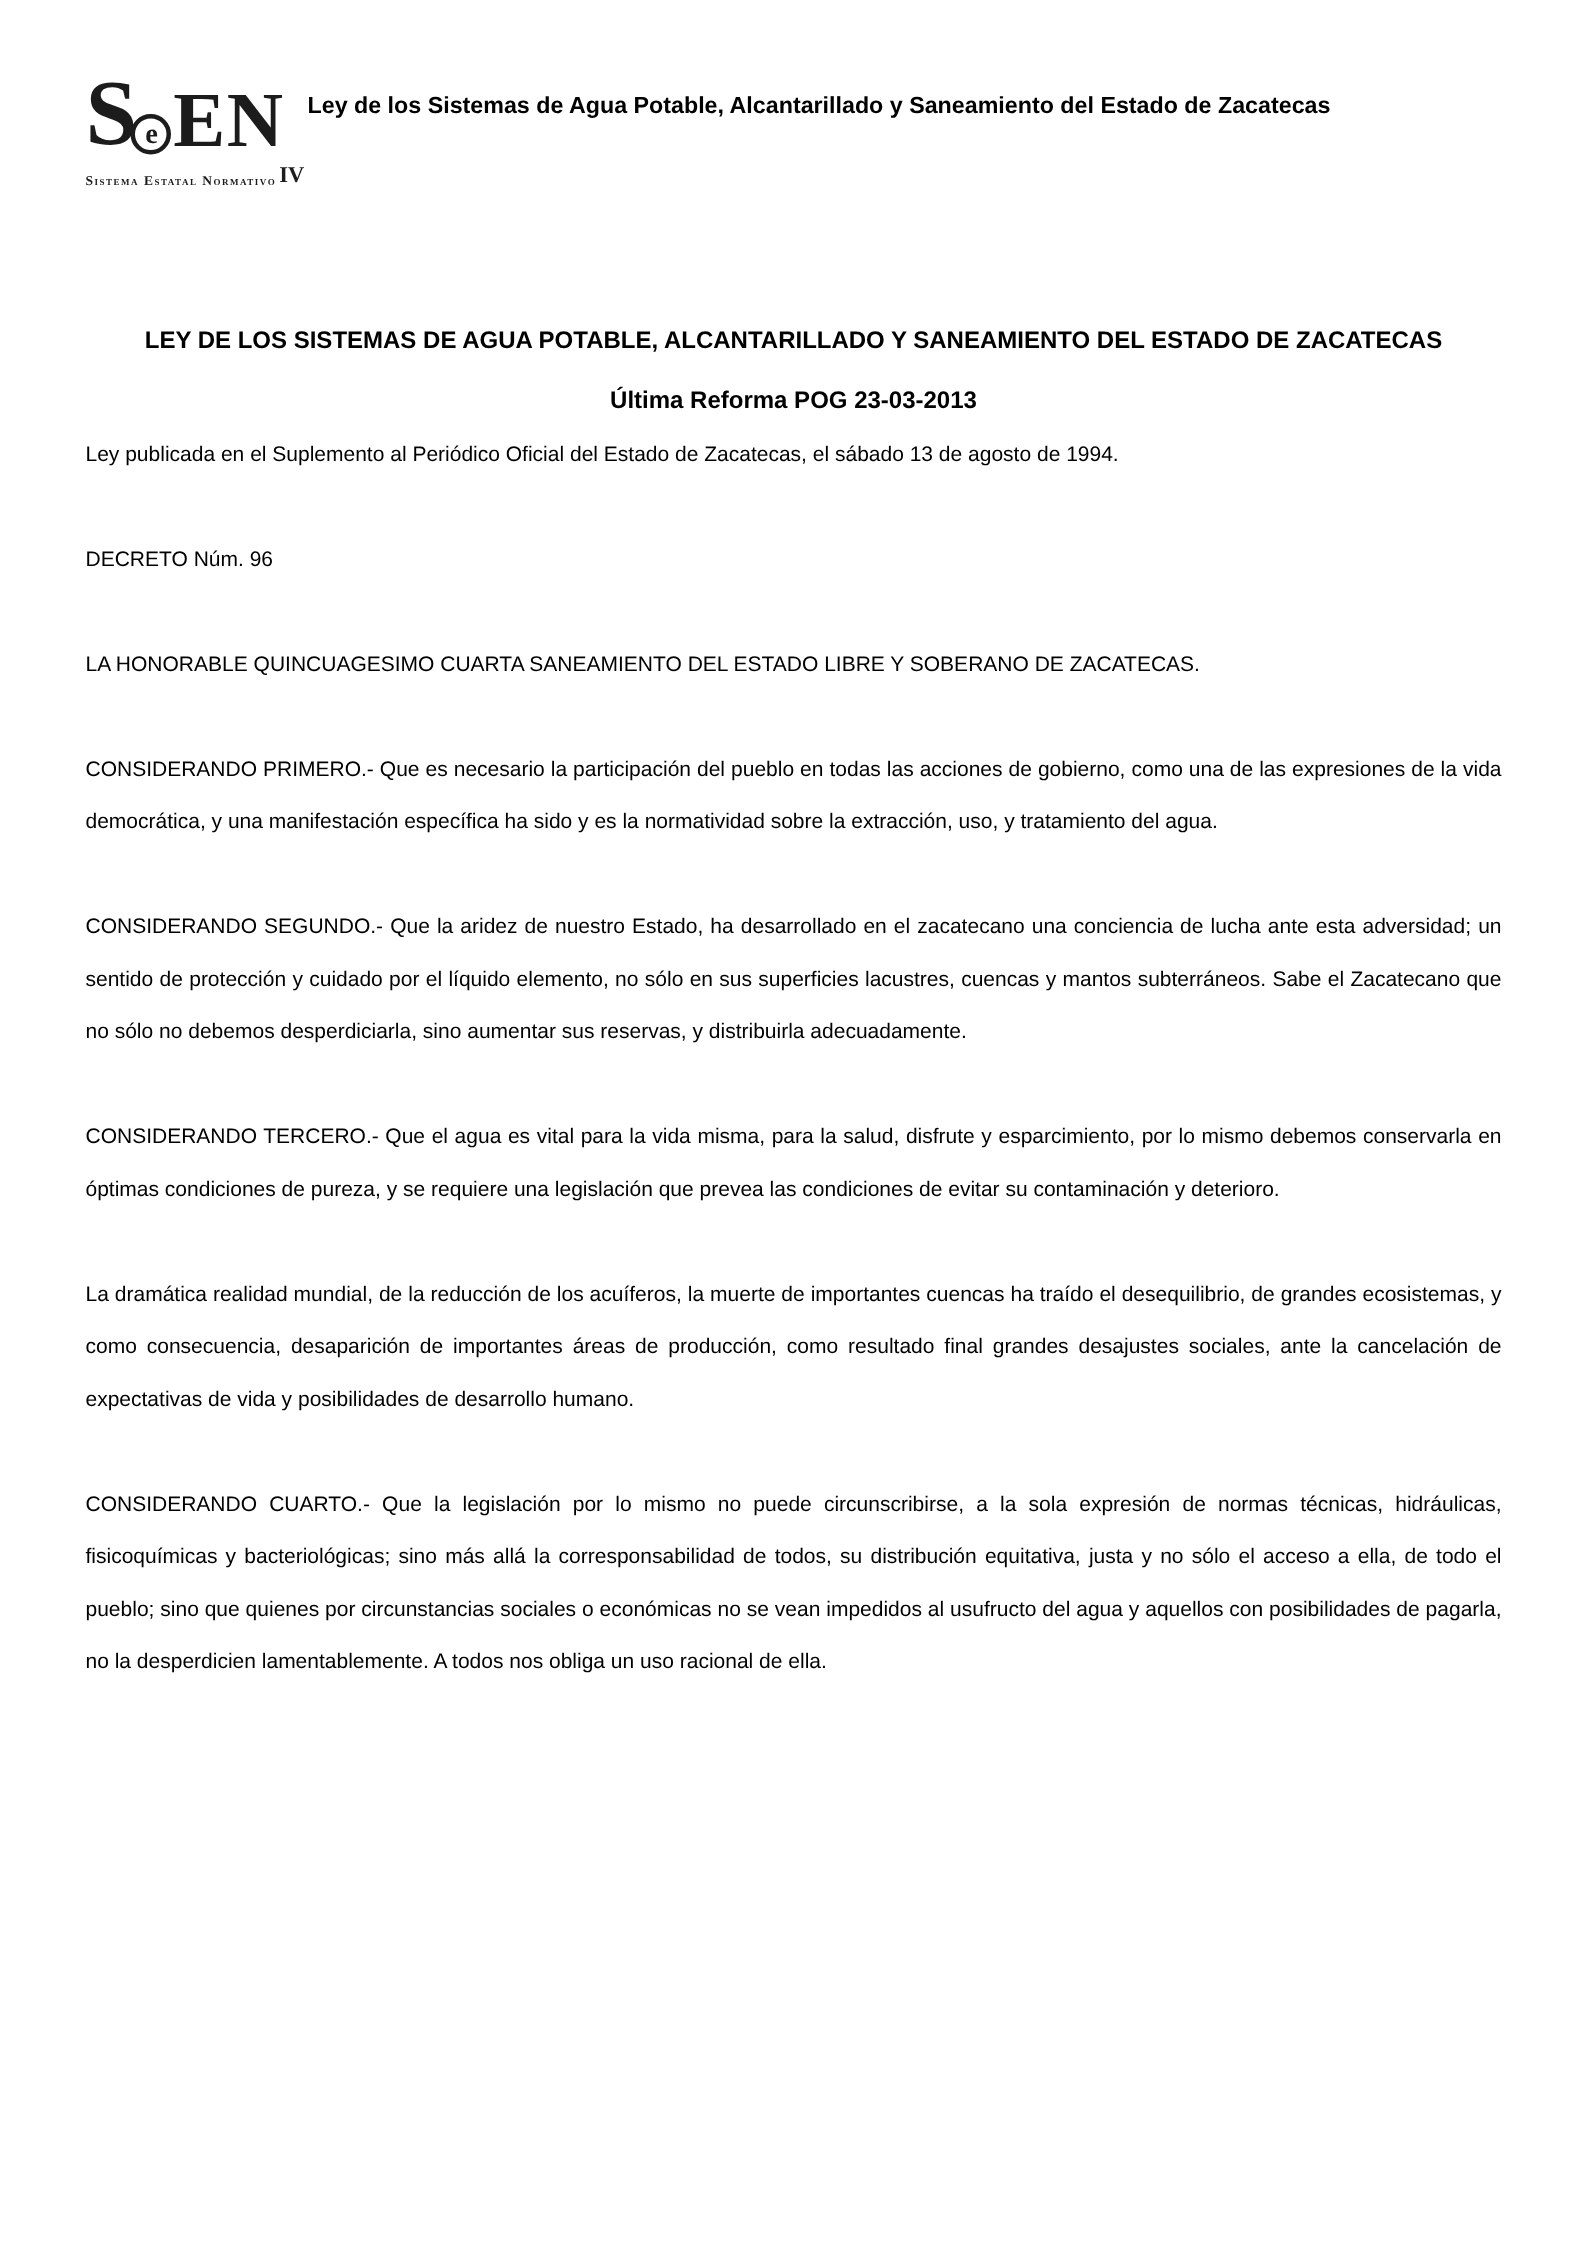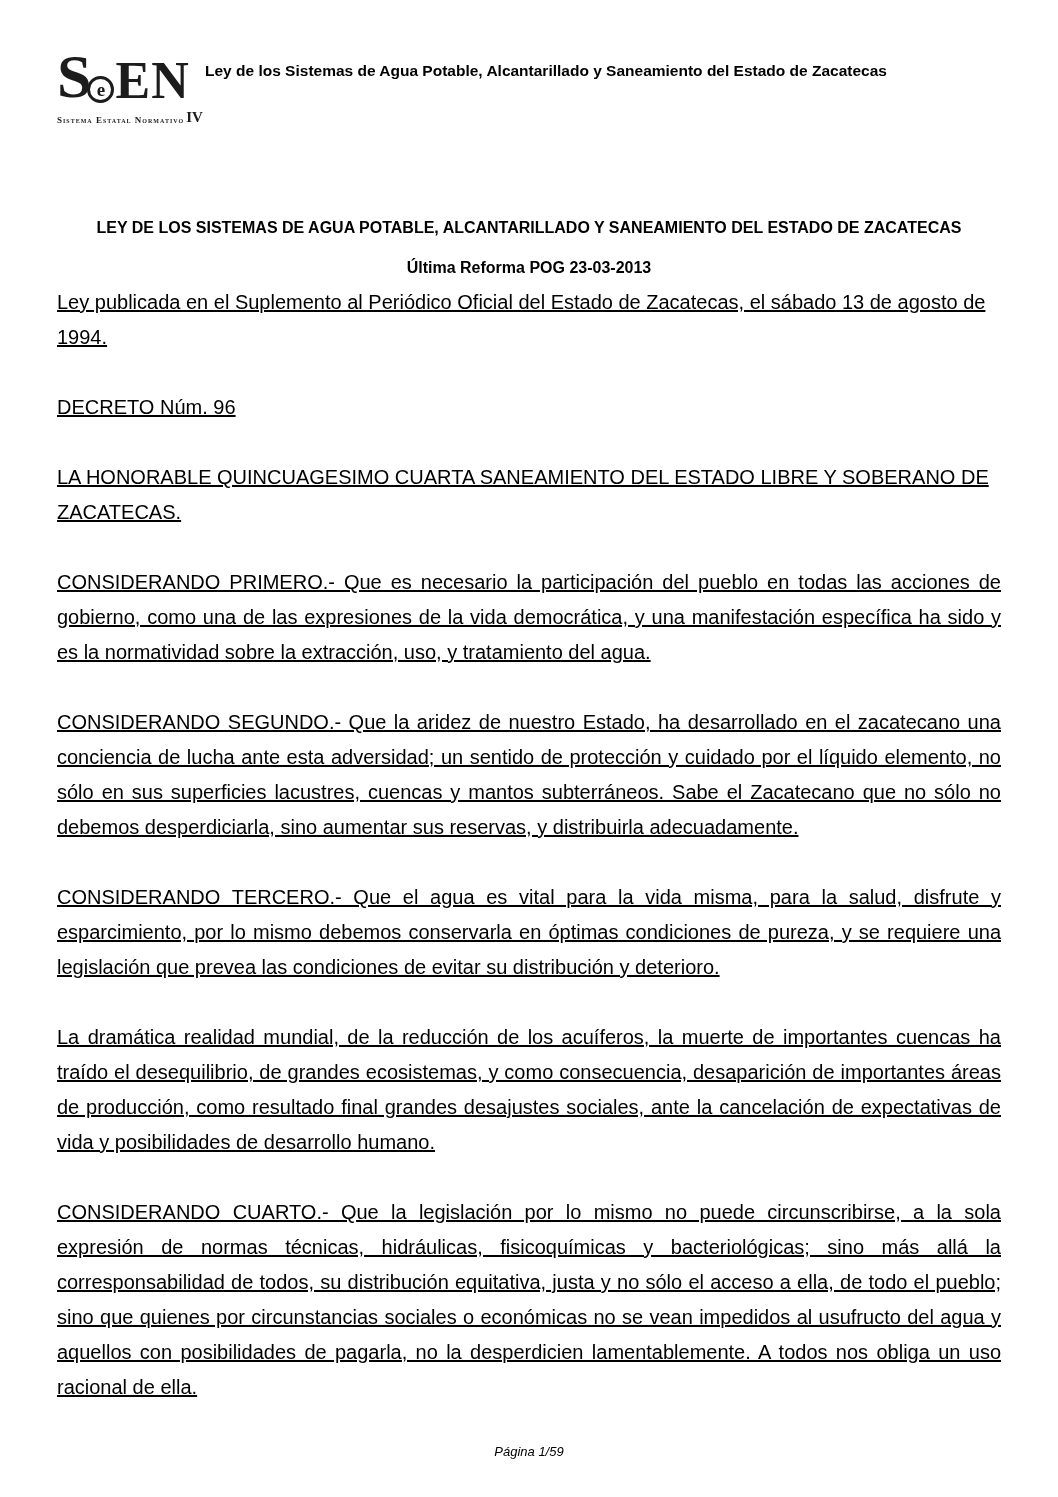--- a/index.html
+++ b/index.html
@@ -83,25 +83,24 @@
     margin: 86px auto 0 auto;
   }
   .reform-note {
     font-weight: bold;
     text-align: center;
     font-size: 16px;
     line-height: 35px;
     margin: 6px 0 0 0;
   }
   .para {
-    font-size: 20px;
+    font-size: 14px;
     line-height: 35px;
     margin: 0;
     text-align: left;
-    text-decoration: underline;
   }
   .para.justify { text-align: justify; }
   .para.gap { margin-top: 35px; }
 
   
   .doc-footer {
     position: absolute;
     left: 0;
     right: 0;
     bottom: 38px;
@@ -140,24 +139,21 @@
     <p class="para">Ley publicada en el Suplemento al Periódico Oficial del Estado de Zacatecas, el sábado 13 de agosto de 1994.</p>
 
     <p class="para gap">DECRETO Núm. 96</p>
 
     <p class="para gap">LA HONORABLE QUINCUAGESIMO CUARTA SANEAMIENTO DEL ESTADO LIBRE Y SOBERANO DE ZACATECAS.</p>
 
     <p class="para gap justify">CONSIDERANDO PRIMERO.- Que es necesario la participación del pueblo en todas las acciones de gobierno, como una de las expresiones de la vida democrática, y una manifestación específica ha sido y es la normatividad sobre la extracción, uso, y tratamiento del agua.</p>
 
     <p class="para gap justify">CONSIDERANDO SEGUNDO.- Que la aridez de nuestro Estado, ha desarrollado en el zacatecano una conciencia de lucha ante esta adversidad; un sentido de protección y cuidado por el líquido elemento, no sólo en sus superficies lacustres, cuencas y mantos subterráneos. Sabe el Zacatecano que no sólo no debemos desperdiciarla, sino aumentar sus reservas, y distribuirla adecuadamente.</p>
 
-    <p class="para gap justify">CONSIDERANDO TERCERO.- Que el agua es vital para la vida misma, para la salud, disfrute y esparcimiento, por lo mismo debemos conservarla en óptimas condiciones de pureza, y se requiere una legislación que prevea las condiciones de evitar su distribución y deterioro.</p>
+    <p class="para gap justify">CONSIDERANDO TERCERO.- Que el agua es vital para la vida misma, para la salud, disfrute y esparcimiento, por lo mismo debemos conservarla en óptimas condiciones de pureza, y se requiere una legislación que prevea las condiciones de evitar su contaminación y deterioro.</p>
 
     <p class="para gap justify">La dramática realidad mundial, de la reducción de los acuíferos, la muerte de importantes cuencas ha traído el desequilibrio, de grandes ecosistemas, y como consecuencia, desaparición de importantes áreas de producción, como resultado final grandes desajustes sociales, ante la cancelación de expectativas de vida y posibilidades de desarrollo humano.</p>
 
     <p class="para gap justify">CONSIDERANDO CUARTO.- Que la legislación por lo mismo no puede circunscribirse, a la sola expresión de normas técnicas, hidráulicas, fisicoquímicas y bacteriológicas; sino más allá la corresponsabilidad de todos, su distribución equitativa, justa y no sólo el acceso a ella, de todo el pueblo; sino que quienes por circunstancias sociales o económicas no se vean impedidos al usufructo del agua y aquellos con posibilidades de pagarla, no la desperdicien lamentablemente. A todos nos obliga un uso racional de ella.</p>
   </main>
 
-  <footer class="doc-footer">
-    <span>Página 1/59</span>
-  </footer>
 
 </div>
 
 </body></html>

